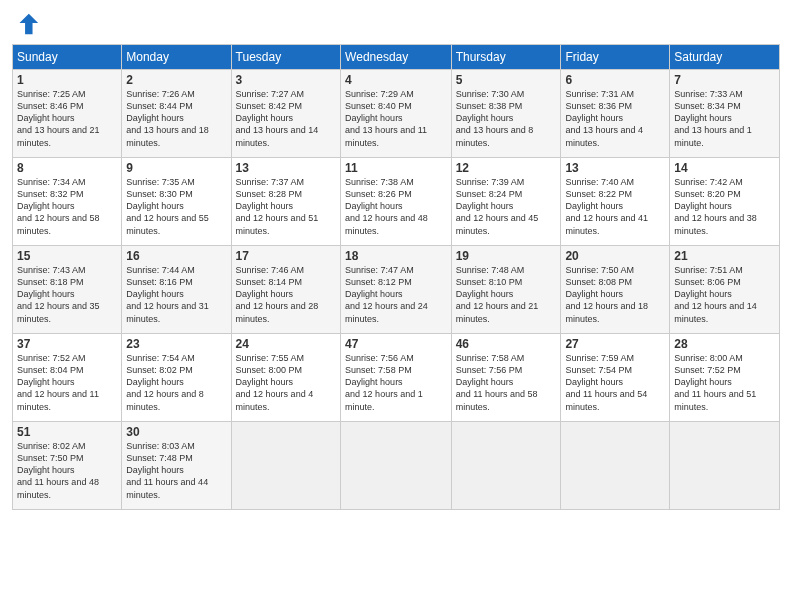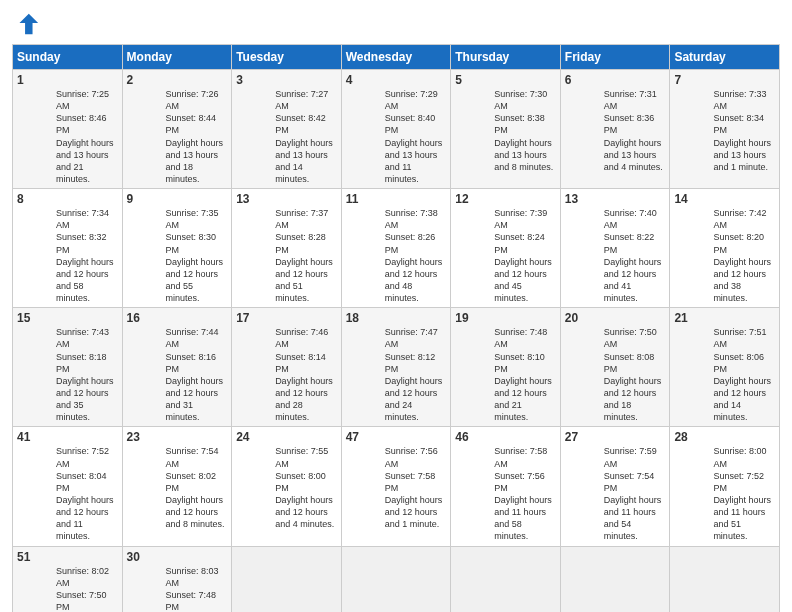--- a/index.html
+++ b/index.html
@@ -53,21 +53,21 @@
       width: 100%;
       border-collapse: collapse;
       font-size: 10px;
     }
     thead tr th {
       background-color: #1a6dc0;
       color: white;
       padding: 5px 4px;
       text-align: left;
       font-size: 12px;
-      font-weight: bold;
+      font-weight: normal;
       border: 1px solid #ccc;
     }
     tbody tr td {
       border: 1px solid #ccc;
       vertical-align: top;
       padding: 3px 4px;
       width: 113px;
       min-height: 70px;
       height: 88px;
     }
@@ -84,21 +84,20 @@
       font-size: 12px;
       font-weight: bold;
       color: #333;
       display: block;
       margin-bottom: 1px;
     }
     .day-info {
       font-size: 9px;
       color: #333;
       line-height: 1.35;
-      margin-left: 39px;
     }
   </style>
 </head>
 <body>
 
 <div class="container">
   <div class="header">
     <div class="logo">
       <svg class="logo-icon" viewBox="0 0 30 30" width="36" height="36">
         <polygon points="18,4 28,14 22,14 22,26 14,26 14,14 8,14" fill="#1a6dc0"></polygon>
@@ -317,21 +316,21 @@
         <div class="day-info">
           Sunrise: 7:51 AM<br>
           Sunset: 8:06 PM<br>
           Daylight hours<br>
           and 12 hours and 14 minutes.
         </div>
       </td>
         </tr>
         <tr>
           <td>
-        <span class="day-num">41</span>
+        <span class="day-num">37</span>
         <div class="day-info">
           Sunrise: 7:52 AM<br>
           Sunset: 8:04 PM<br>
           Daylight hours<br>
           and 12 hours and 11 minutes.
         </div>
       </td>
           <td>
         <span class="day-num">23</span>
         <div class="day-info">

